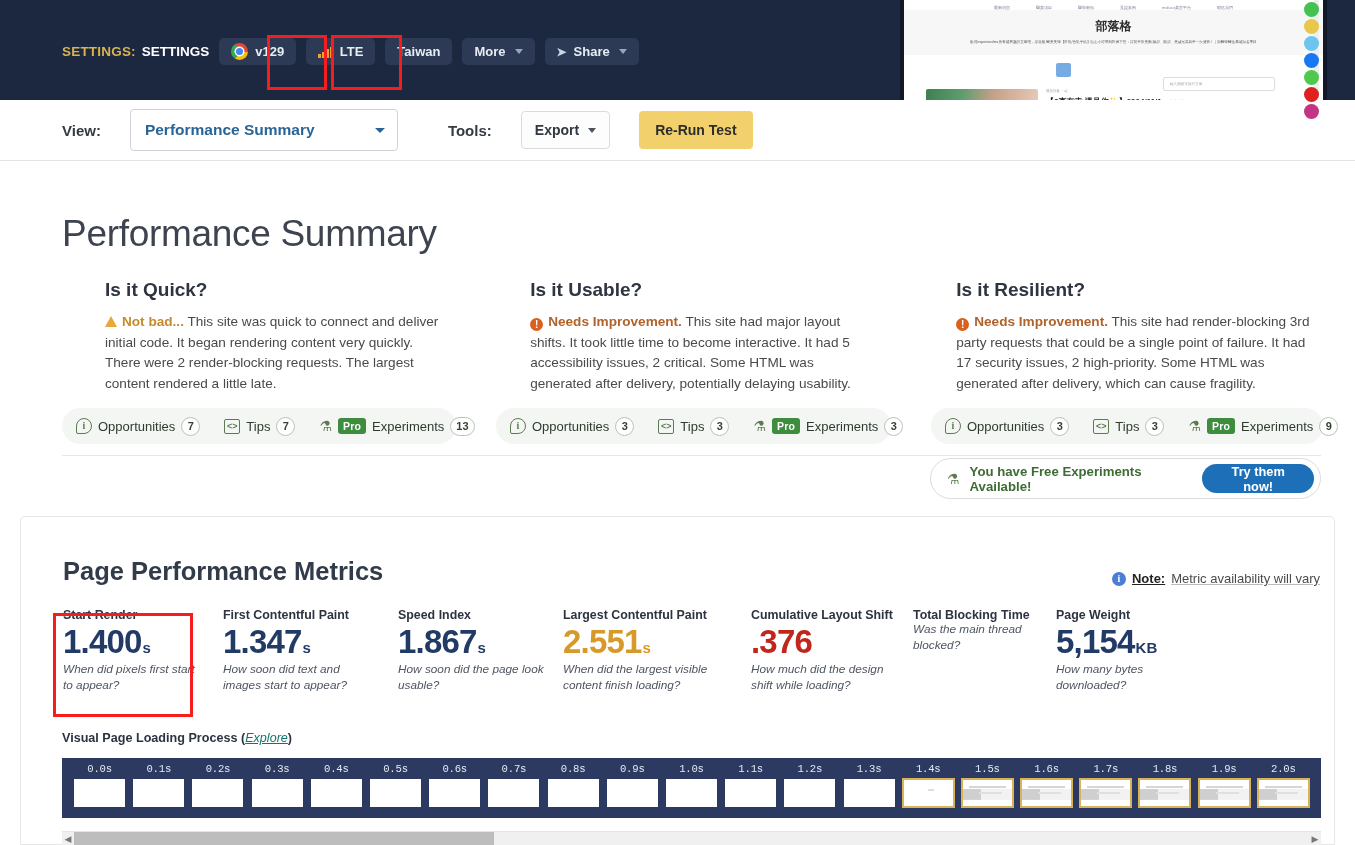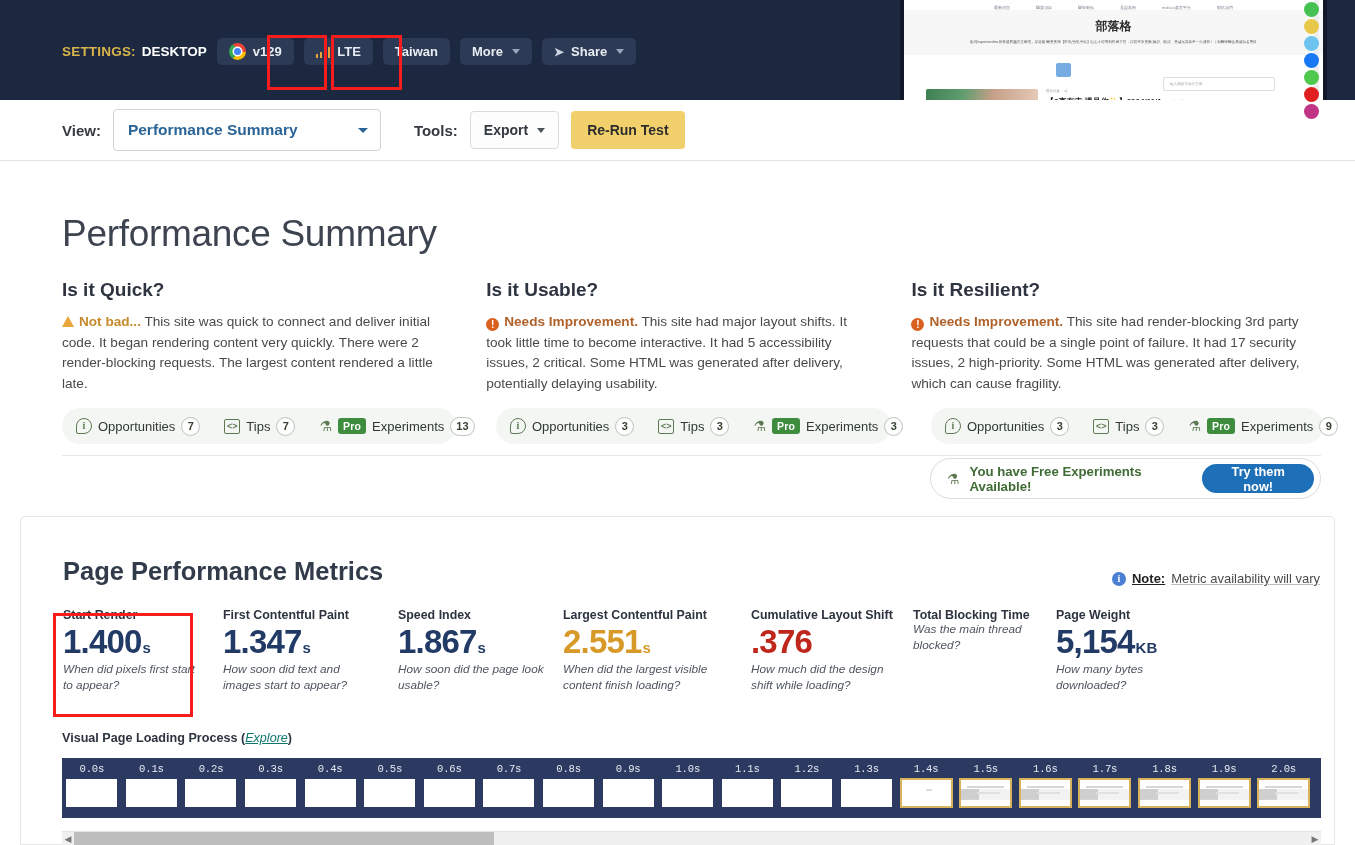--- a/index.html
+++ b/index.html
@@ -125,21 +125,21 @@
   .thumb-chevron {
     position: absolute; right: 10px; bottom: 6px;
     color: #8a8a8a; font-size: 9px;
   }
 
   
   .toolbar {
     position: absolute; left: 0; top: 100px;
     width: 1355px; height: 61px;
     background: #ffffff; border-bottom: 1px solid #e3e3e3;
-    display: flex; align-items: center; padding-left: 62px; gap: 12px;
+    display: flex; align-items: center; padding-left: 62px; gap: 29px;
   }
   .toolbar-label { font-size: 15px; font-weight: 700; color: #343a40; }
   .view-select {
     width: 268px; height: 42px; border: 1px solid #ced4da; border-radius: 4px;
     background: #fff; display: flex; align-items: center;
     justify-content: space-between; padding: 0 12px 0 14px;
     color: #2a6496; font-size: 15.5px; font-weight: 700; cursor: pointer;
   }
   .view-select .caret { border-top-color: #2a6496; border-width: 5px 5px 6px; }
   .tools-label { font-size: 15px; font-weight: 700; color: #343a40; margin-left: 21px; }
@@ -157,21 +157,21 @@
 
   
   .summary { position: absolute; left: 0; top: 161px; width: 1355px; }
   .ps-title {
     font-size: 37px; font-weight: 300; color: #3d4450;
     padding: 52px 0 0 62px; letter-spacing: -.3px;
   }
   .cards {
     display: flex; padding: 24px 34px 0 62px; gap: 0;
   }
-  .card { width: 434px; padding-right: 40px; }
+  .card { width: 434px; padding-right: 40px; margin-left: 43px; }
   .card:nth-child(2) { width: 435px; }
   .card:nth-child(3) { width: 420px; padding-right: 0; }
   .card h3 {
     font-size: 19px; font-weight: 700; color: #2e3440; margin-bottom: 11px;
   }
   .card p {
     font-size: 13.6px; line-height: 20.5px; color: #4a4a4a;
   }
   .verdict { font-weight: 600; }
   .verdict.warn { color: #c68a2b; }
@@ -284,21 +284,21 @@
   .film-label {
     position: absolute; left: 62px; top: 731px;
     font-size: 12.6px; font-weight: 700; color: #2d3440;
   }
   .film-label a { color: #0f766e; font-weight: 400; font-style: italic; }
   .filmstrip {
     position: absolute; left: 62px; top: 758px;
     width: 1259px; height: 60px;
     background: #2c3a62; overflow: hidden;
   }
-  .film-cells { display: flex; padding: 0 0; }
+  .film-cells { display: flex; padding: 0 8px; }
   .film-cell { width: 59.6px; text-align: center; padding-top: 5px; }
   .film-time {
     font-family: "Liberation Mono", monospace;
     font-size: 10.6px; color: #e6e9f2; letter-spacing: -.2px;
   }
   .film-thumb {
     width: 53px; height: 30px; margin: 3px auto 0;
     background: #ffffff; border: 1px solid #2c3a62;
   }
   .film-thumb.active { border: 2px solid #d9b35c; }
@@ -338,21 +338,21 @@
     position: absolute; left: 0; top: 0; width: 420px; height: 14px;
     background: #bdbdbd;
   }
 </style>
 </head>
 <body>
 
 <div class="topbar">
   <div class="topbar-inner">
     <span class="settings-label">SETTINGS:</span>
-    <span class="settings-value">DESKTOP</span>
+    <span class="settings-value">SETTINGS</span>
 
     <div class="pill">
       <span class="chrome-logo"></span>
       <span>v129</span>
     </div>
 
     <div class="pill">
       <span class="signal">
           <i></i>
           <i></i>

